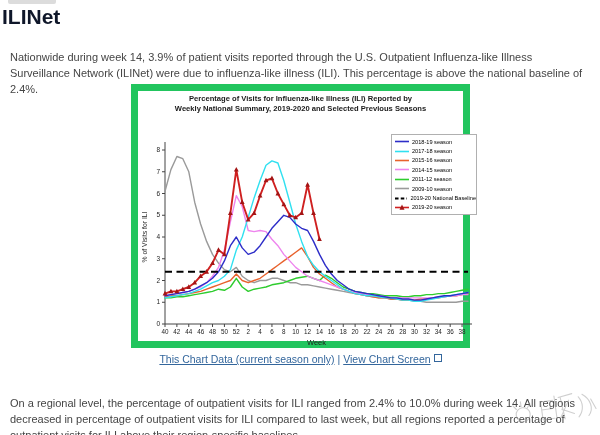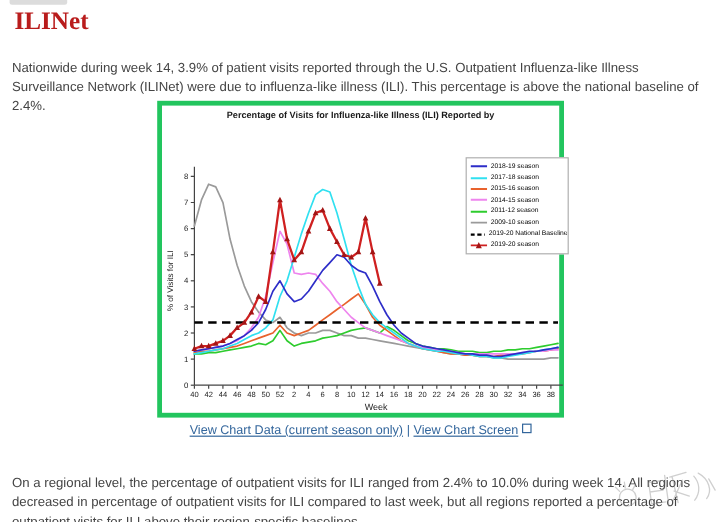--- a/index.html
+++ b/index.html
@@ -1,25 +1,25 @@
 <!DOCTYPE html>
 <html><head>
 <meta charset="utf-8">
 <style>
   html,body{margin:0;padding:0;}
   body{width:600px;height:435px;background:#ffffff;position:relative;overflow:hidden;
        font-family:"Liberation Sans",sans-serif;color:#404040;}
   .top-fragment{position:absolute;left:8px;top:0;width:48px;height:4px;background:#dcdcdc;border-radius:0 0 2px 2px;}
-  h1.page-title{position:absolute;left:12px;top:5px;margin:0;font-family:Liberation Serif, serif;
-       font-size:21px;font-weight:700;color:#b91c1c;}
+  h1.page-title{position:absolute;left:2px;top:5px;margin:0;font-family:Liberation Sans, sans-serif;
+       font-size:21px;font-weight:700;color:#0f172a;}
   .para{position:absolute;left:10px;width:582px;font-size:11px;line-height:16px;color:#454545;}
   #intro{top:38px;}
   #regional{top:384px;}
   .chart-card{position:absolute;left:131px;top:84px;width:339px;height:264px;background:#fff;
-       border:4px solid #22c55e;box-sizing:border-box;}
+       border:7px solid #22c55e;box-sizing:border-box;}
   .chart-title{position:absolute;left:0;top:3px;width:100%;text-align:center;
        font-size:7.6px;line-height:9.6px;font-weight:700;color:#1a1a1a;}
   #plot{position:absolute;left:0;top:31px;}
   #legend{position:absolute;left:253px;top:43px;width:86px;box-sizing:border-box;background:#fff;
        border:1px solid #b0b0b0;padding:2px 0 2px 3px;}
   .lg-row{display:flex;align-items:center;gap:3px;height:9.4px;font-size:5.6px;color:#000;white-space:nowrap;overflow:hidden;}
   .links-row{position:absolute;left:131px;top:353px;width:339px;text-align:center;font-size:10.5px;color:#33669c;}
   .links-row a{color:#33669c;text-decoration:underline;cursor:pointer;}
   .link-sep{color:#33669c;margin:0 3px;}
   .ext-icon{display:inline-block;width:6px;height:6px;border:1px solid #33669c;margin-left:3px;vertical-align:1px;}
@@ -31,20 +31,21 @@
 
 <div class="top-fragment"></div>
 
 <h1 class="page-title">ILINet</h1>
 
 <p class="para" id="intro">Nationwide during week 14, 3.9% of patient visits reported through the U.S. Outpatient Influenza-like Illness Surveillance Network (ILINet) were due to influenza-like illness (ILI). This percentage is above the national baseline of 2.4%.</p>
 
 <div class="chart-card">
   <div class="chart-title">
     <div>Percentage of Visits for Influenza-like Illness (ILI) Reported by</div>
+    <div>Weekly National Summary, 2019-2020 and Selected Previous Seasons</div>
   </div>
   <svg id="plot" width="339" height="231" viewBox="0 0 339 231">
       <line x1="27" y1="20" x2="27" y2="202" stroke="#444" stroke-width="1"></line>
       <line x1="27" y1="202" x2="334" y2="202" stroke="#444" stroke-width="1"></line>
       <line x1="24" y1="202" x2="27" y2="202" stroke="#444" stroke-width="1"></line>
       <text x="22" y="204.2" text-anchor="end" font-size="6.5" fill="#222">0</text>
       <line x1="24" y1="180.25" x2="27" y2="180.25" stroke="#444" stroke-width="1"></line>
       <text x="22" y="182.45" text-anchor="end" font-size="6.5" fill="#222">1</text>
       <line x1="24" y1="158.5" x2="27" y2="158.5" stroke="#444" stroke-width="1"></line>
       <text x="22" y="160.7" text-anchor="end" font-size="6.5" fill="#222">2</text>
@@ -197,21 +198,21 @@
         <svg width="14" height="7" viewBox="0 0 14 7">
           <line x1="0" y1="3.5" x2="14" y2="3.5" stroke="#cf2020" stroke-width="1.6" stroke-dasharray="none"></line>
           <polygon points="7,0.6 4.5,5.8 9.5,5.8" fill="#a31515"></polygon>
         </svg>
         <span>2019-20 season</span>
       </div>
     </div>
 </div>
 
 <div class="links-row">
-  <a>View Chart Data (current season only)</a><span class="link-sep">|</span><a>View Chart Screen</a><span class="ext-icon"></span>
+  <a>This Chart Data (current season only)</a><span class="link-sep">|</span><a>View Chart Screen</a><span class="ext-icon"></span>
 </div>
 
 <p class="para" id="regional">On a regional level, the percentage of outpatient visits for ILI ranged from 2.4% to 10.0% during week 14. All regions decreased in percentage of outpatient visits for ILI compared to last week, but all regions reported a percentage of outpatient visits for ILI above their region-specific baselines.</p>
 
 <div class="watermark" aria-label="唯必">
   <svg width="88" height="42" viewBox="0 0 88 42">
     <g fill="none" stroke="#8f8f8f" stroke-width="1.1" stroke-linecap="round">
       <circle cx="11" cy="22" r="7"></circle>
       <path d="M5 16 l-3 -4 M10 14 l0 -5 M16 16 l3 -4"></path>
       <path d="M30 12 l0 18 M30 12 l12 0 M30 20 l11 0 M30 30 l12 0 M44 8 l0 26 M48 10 l14 -2 M50 10 l2 22 M58 14 l-10 16 M50 22 l12 6"></path>

